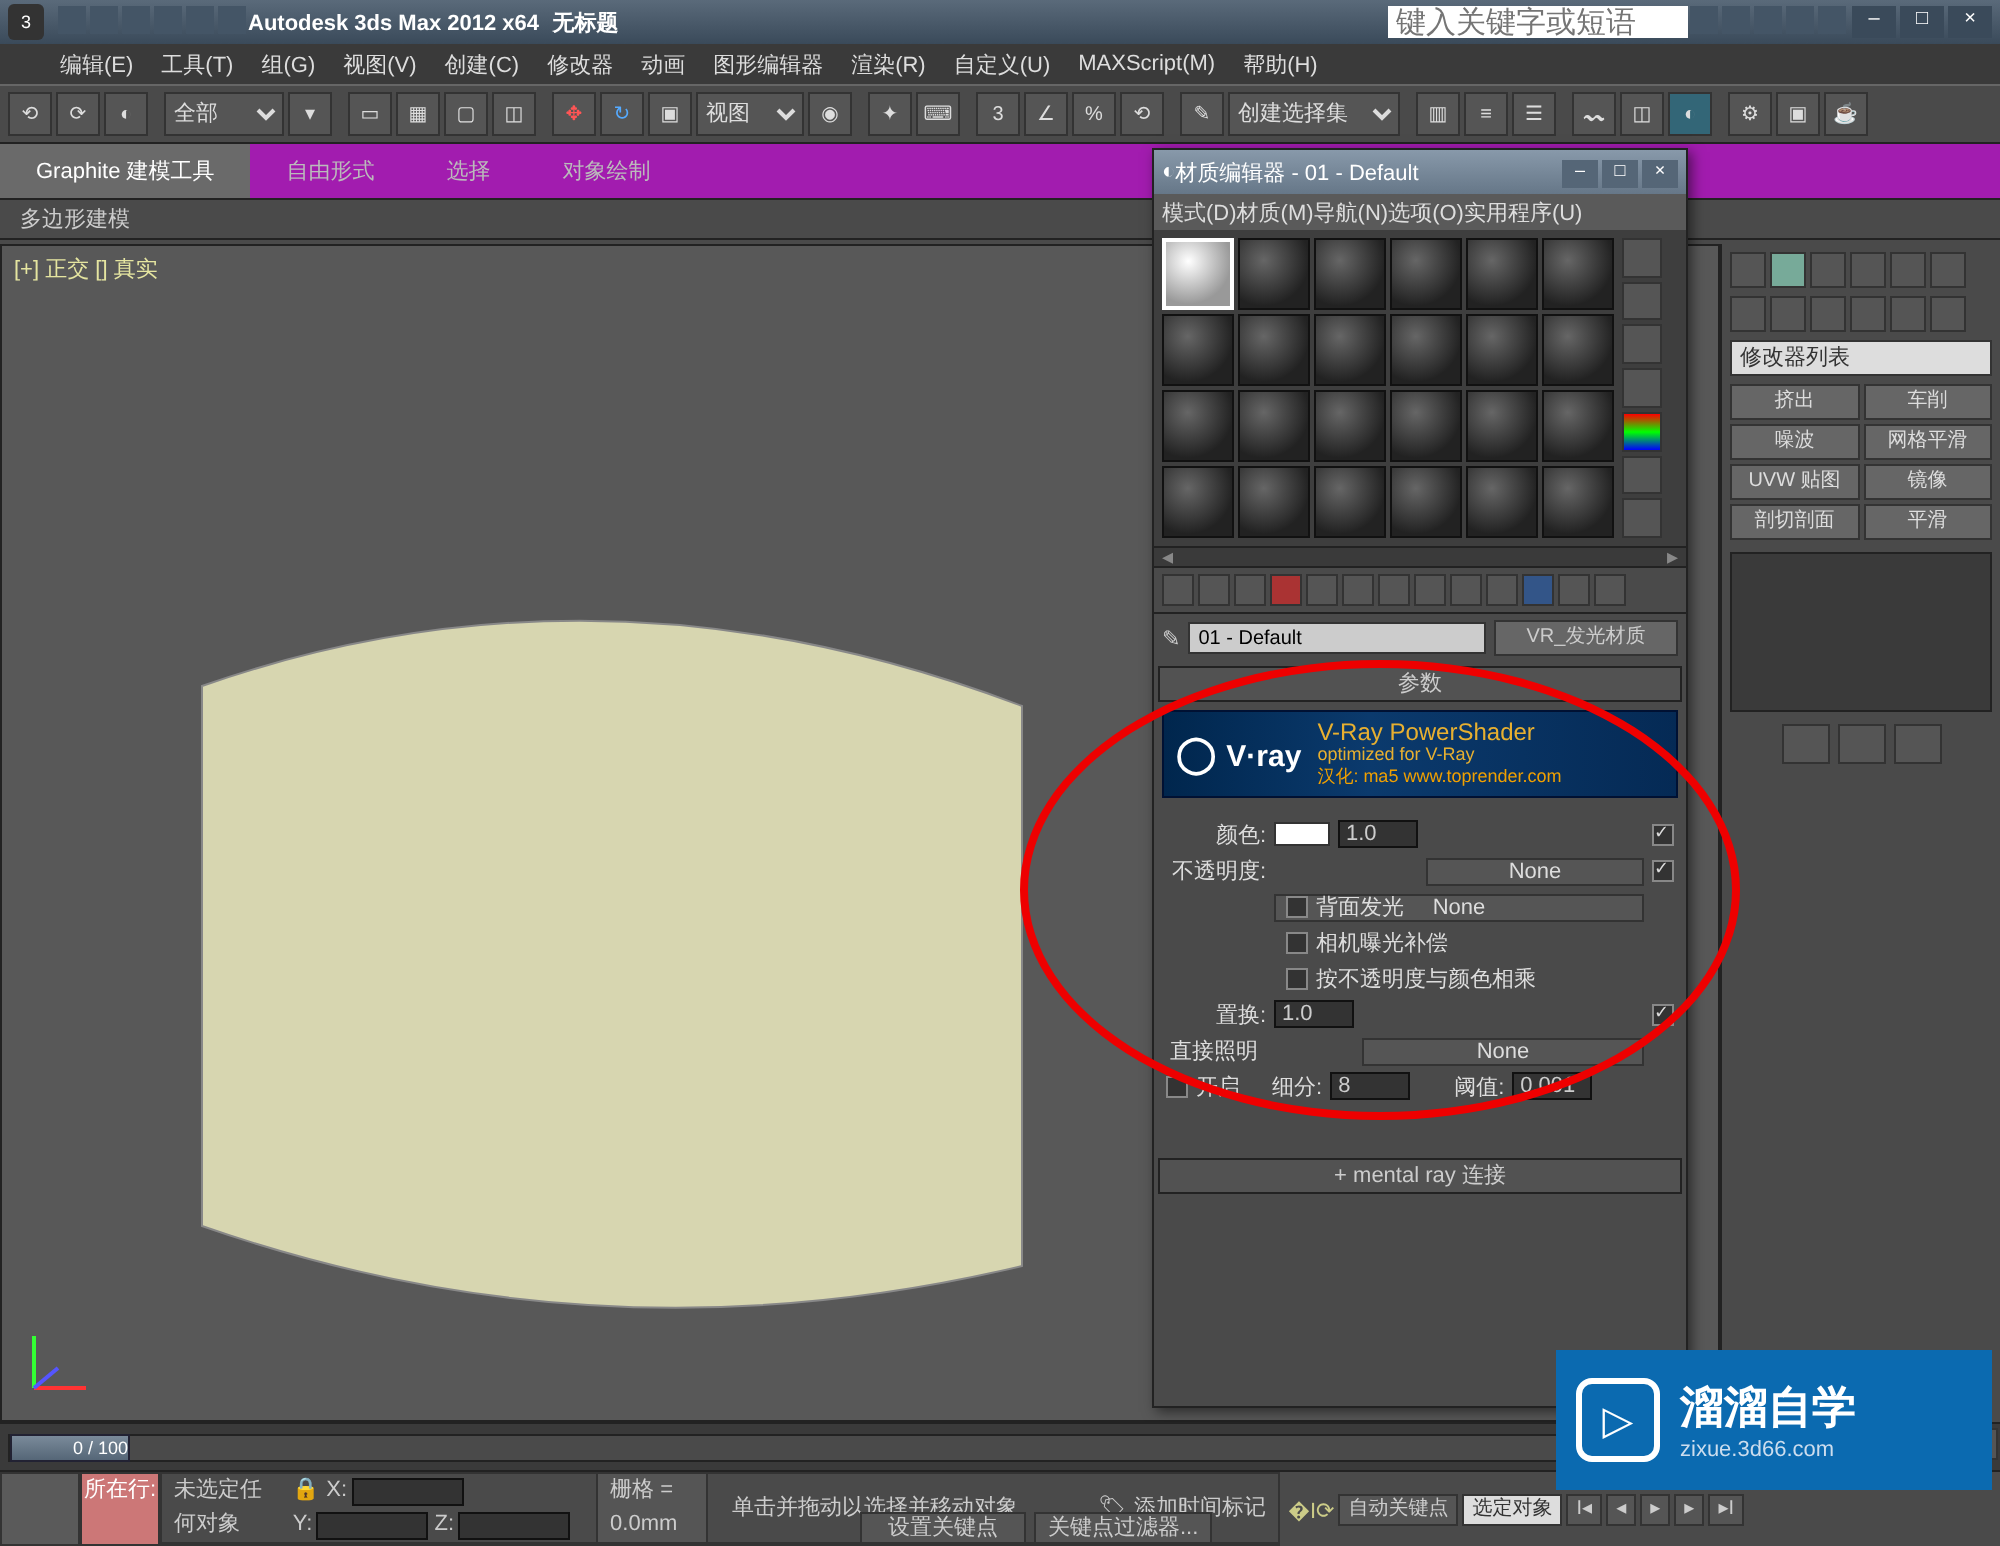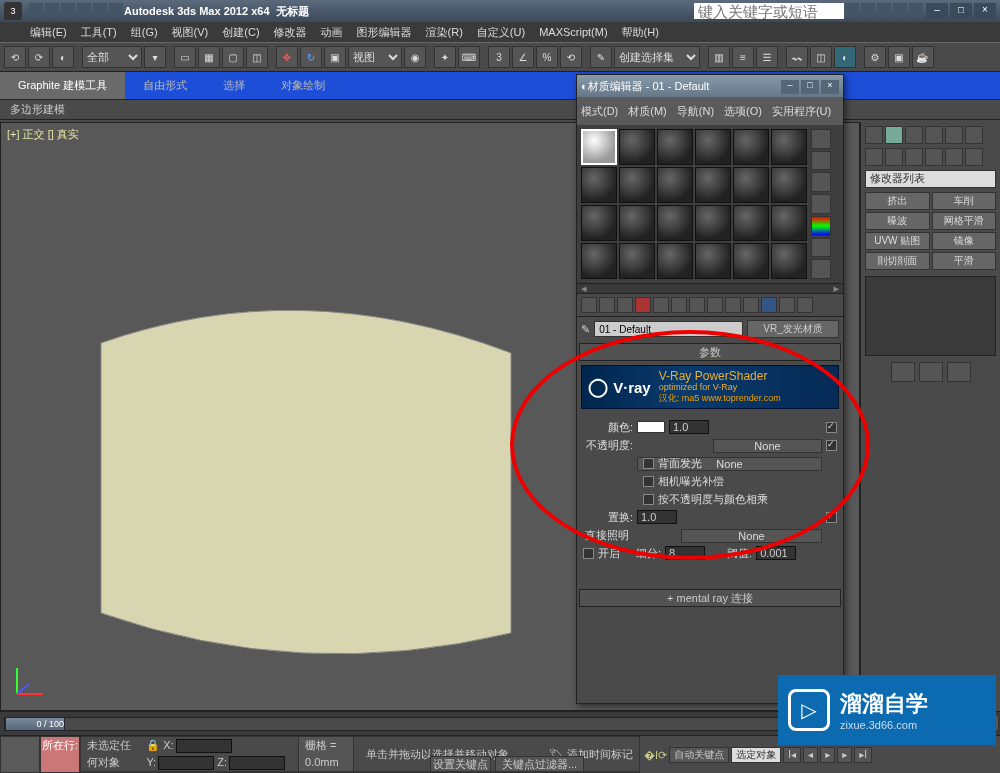--- a/index.html
+++ b/index.html
@@ -9,21 +9,21 @@
 .titlebar .title { flex: 1; text-align: left; font-size: 12px; font-weight: bold; }
 .titlebar .search { background: #fff; color: #888; height: 16px; width: 150px; border: none; padding: 0 4px; font-size: 15px;}
 .titlebar .winbtns span { display:inline-block; width:22px; height:16px; background:#3a4a5a; margin-left:2px; text-align:center; line-height:14px; color:#fff; font-size:10px;}
 .titlebar .icongrp span { display:inline-block; width:14px; height:14px; background:#445566; margin:0 1px;}
 .menubar { background: #3a3a3a; height: 20px; display: flex; align-items: center; padding: 0 30px; color: #ddd; }
 .menubar span { margin-right: 14px; }
 .toolbar { background: #4a4a4a; height: 30px; border-top:1px solid #666; border-bottom:1px solid #222; display:flex; align-items:center; padding:0 4px; gap:2px;}
 .toolbar .btn, .toolbar select { height:22px; min-width:22px; background:#555; border:1px solid #333; display:inline-flex; align-items:center; justify-content:center; color:#ddd; font-size:10px;}
 .toolbar select { width:60px; font-size:11px;}
 .toolbar .sep { width:4px;}
-.ribbon { background:#1d4ed8; height:28px; display:flex; align-items:center; border-bottom:1px solid #222;}
+.ribbon { background:#a21caf; height:28px; display:flex; align-items:center; border-bottom:1px solid #222;}
 .ribbon .tab { padding:0 18px; height:100%; display:flex; align-items:center; color:#bbb;}
 .ribbon .tab.active { background:#6a6a6a; color:#fff;}
 .subr { background:#4a4a4a; height:20px; padding:0 10px; color:#ccc; border-bottom:1px solid #222; display:flex; align-items:center;}
 .main { position:absolute; top:122px; left:0; right:0; bottom:62px; display:flex;}
 .viewport { flex:1; background:#585858; position:relative; border:1px solid #222;}
 .viewport .vlabel { position:absolute; top:4px; left:6px; color:#e5e5a0; font-size:11px;}
 .viewport svg.shape { position:absolute; top:160px; left:90px;}
 .viewport .axis { position:absolute; bottom:8px; left:8px;}
 .sidepanel { width:140px; background:#4a4a4a; border-left:1px solid #222; padding:4px;}
 .sidepanel .iconrow { display:flex; gap:2px; flex-wrap:wrap; margin-bottom:4px;}
@@ -32,21 +32,21 @@
 .sidepanel .dd { width:100%; background:#ddd; border:1px solid #333; height:18px; color:#333; padding:0 4px;}
 .sidepanel .btngrid { display:grid; grid-template-columns:1fr 1fr; gap:2px; margin-top:4px;}
 .sidepanel .btngrid div { background:#666; border:1px solid #333; height:18px; text-align:center; line-height:16px; font-size:10px; color:#ddd;}
 .sidepanel .preview { height:80px; background:#3a3a3a; border:1px solid #222; margin-top:6px;}
 .sidepanel .tribtns { display:flex; gap:4px; margin-top:6px; justify-content:center;}
 .sidepanel .tribtns span { width:24px; height:20px; background:#555; border:1px solid #333;}
 .mateditor { position:absolute; top:74px; left:576px; width:268px; height:630px; background:#4a4a4a; border:1px solid #222; box-shadow:2px 2px 6px rgba(0,0,0,.5);}
 .mateditor .metitle { height:22px; background:linear-gradient(#8899aa,#667788); display:flex; align-items:center; padding:0 4px; color:#fff;}
 .mateditor .metitle .t { flex:1;}
 .mateditor .metitle .wb span { display:inline-block; width:18px; height:14px; background:#556677; margin-left:2px; text-align:center; font-size:9px;}
-.mateditor .memenu { height:28px; background:#5a5a5a; display:flex; align-items:center; padding:0 4px; gap:10px; color:#ddd; font-size:10px;}
+.mateditor .memenu { height:18px; background:#5a5a5a; display:flex; align-items:center; padding:0 4px; color:#ddd; font-size:10px;}
 .mateditor .slots { background:#3e3e3e; padding:4px; display:flex;}
 .mateditor .slotgrid { display:grid; grid-template-columns:repeat(6,36px); grid-auto-rows:36px; gap:2px;}
 .mateditor .slot { background:radial-gradient(circle at 35% 30%, #666, #222 70%); border:1px solid #111;}
 .mateditor .slot.sel { background:radial-gradient(circle at 35% 30%, #fff, #999 70%); border:2px solid #fff;}
 .mateditor .slotside { width:20px; margin-left:4px; display:flex; flex-direction:column; gap:2px;}
 .mateditor .slotside span { flex:1; background:#555; border:1px solid #333;}
 .mateditor .slotside span:nth-child(5) { background:linear-gradient(#f00,#0f0,#00f);}
 .mateditor .metool { height:24px; background:#4a4a4a; display:flex; align-items:center; gap:2px; padding:0 4px; border-top:1px solid #222; border-bottom:1px solid #222;}
 .mateditor .metool span { width:16px; height:16px; background:#555; border:1px solid #333;}
 .mateditor .metool span.red { background:#a33;}
@@ -391,21 +391,21 @@
     <span class="cell">自动关键点</span>
     <span class="cell" style="background:#ddd;color:#333">选定对象</span>
     <span class="cell">І◂</span>
     <span class="cell">◂</span>
     <span class="cell">▸</span>
     <span class="cell">▸</span>
     <span class="cell">▸І</span>
   </div>
 </div>
 <div style="position:absolute; bottom:0; left:430px; right:230px; height:19px; display:flex; gap:4px; align-items:center;">
-  <span class="cell" style="background:#555;border:1px solid #333;padding:0 2px;height:16px;line-height:14px">设置关键点</span>
+  <span class="cell" style="background:#555;border:1px solid #333;padding:0 13px;height:16px;line-height:14px">设置关键点</span>
   <span class="cell" style="background:#555;border:1px solid #333;padding:0 6px;height:16px;line-height:14px">关键点过滤器...</span>
 </div>
 
 <div class="watermark">
   <div class="plogo">▷</div>
   <div class="ptxt">
     <div class="big">溜溜自学</div>
     <div class="small">zixue.3d66.com</div>
   </div>
 </div>

